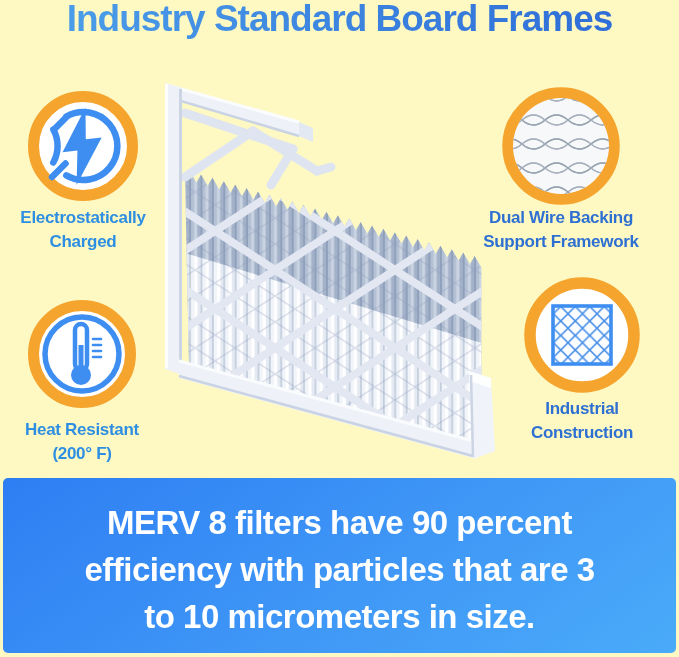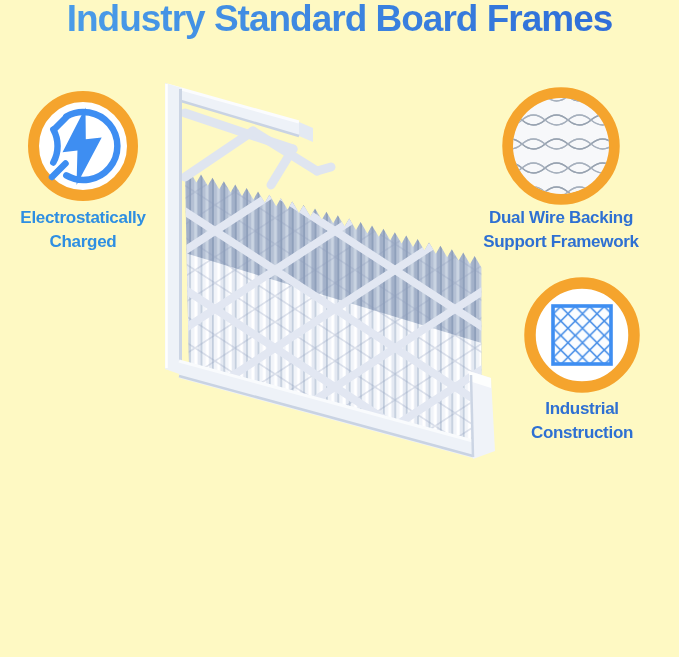--- a/index.html
+++ b/index.html
@@ -77,20 +77,39 @@
         <rect x="0" y="2" width="130" height="124" fill="url(#mesh)"></rect>
         <rect x="-14" y="9" width="150" height="124" fill="url(#mesh)" opacity="0.75"></rect>
       </g>
     </svg>
     <div class="abs feat-label label-right" style="left:-58px;top:122px;">
       <div>Dual Wire Backing</div>
       <div>Support Framework</div>
     </div>
   </div>
 
+  <div class="abs" style="left:25px;top:297px;">
+    <svg width="114" height="114" viewBox="0 0 114 114">
+      <circle cx="57" cy="57" r="48.5" fill="#ffffff" stroke="#F5A42D" stroke-width="11"></circle>
+      <circle cx="57" cy="57" r="37" fill="#ffffff" stroke="#3E8EF2" stroke-width="5.5"></circle>
+      <rect x="50" y="27" width="12" height="46" rx="6" fill="#ffffff" stroke="#3E8EF2" stroke-width="4.5"></rect>
+      <rect x="53.5" y="48" width="5" height="26" fill="#3E8EF2"></rect>
+      <circle cx="56" cy="78" r="10" fill="#3E8EF2"></circle>
+      <g stroke="#3E8EF2" stroke-width="2.6" stroke-linecap="round">
+        <line x1="68" y1="42" x2="76" y2="42"></line>
+        <line x1="68" y1="48" x2="76" y2="48"></line>
+        <line x1="68" y1="54" x2="76" y2="54"></line>
+        <line x1="68" y1="60" x2="76" y2="60"></line>
+      </g>
+    </svg>
+    <div class="abs feat-label label-left" style="left:-63px;top:121px;">
+      <div>Heat Resistant</div>
+      <div>(200° F)</div>
+    </div>
+  </div>
 
   <div class="abs" style="left:521px;top:274px;">
     <svg width="122" height="122" viewBox="0 0 122 122">
       <defs>
         <pattern id="diam" width="14.5" height="14.5" patternUnits="userSpaceOnUse" patternTransform="translate(3.5,3.5)">
           <path d="M7.25,0 L14.5,7.25 L7.25,14.5 L0,7.25 Z" fill="none" stroke="#4a90e8" stroke-width="1.7"></path>
         </pattern>
       </defs>
       <circle cx="61" cy="61" r="52" fill="#ffffff" stroke="#F5A42D" stroke-width="11.5"></circle>
       <rect x="32" y="32" width="58" height="58" fill="#fbfdff"></rect>
@@ -162,14 +181,21 @@
 
     <path d="M24,286 L318,366 L318,383 L24,303 Z" fill="#eef2f8"></path>
     <path d="M24,286 L318,366" stroke="#f9fbfd" stroke-width="3" fill="none"></path>
     <path d="M24,301 L318,381" stroke="#c9d3e3" stroke-width="2.5" fill="none"></path>
 
     <path d="M314,296 L336,303 L340,376 L318,384 Z" fill="#f0f3f9"></path>
     <path d="M314,296 L336,303 L336,313 L314,306 Z" fill="#ffffff" opacity="0.85"></path>
     <path d="M316,300 L318,382" stroke="#ccd5e4" stroke-width="2.5" fill="none"></path>
   </svg>
 
+  <div id="banner" class="abs">
+    <div class="txt">
+      <div>MERV 8 filters have 90 percent</div>
+      <div>efficiency with particles that are 3</div>
+      <div>to 10 micrometers in size.</div>
+    </div>
+  </div>
 
 </div>
 
 </body></html>

